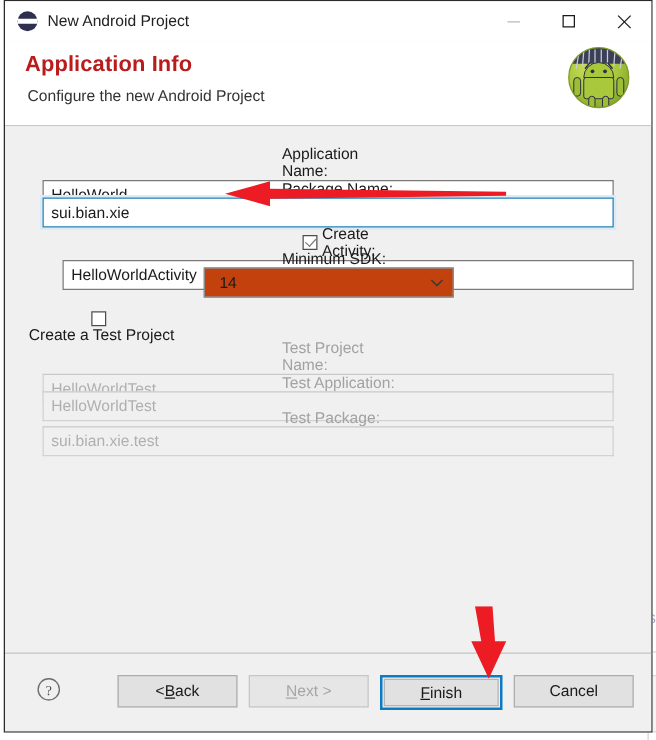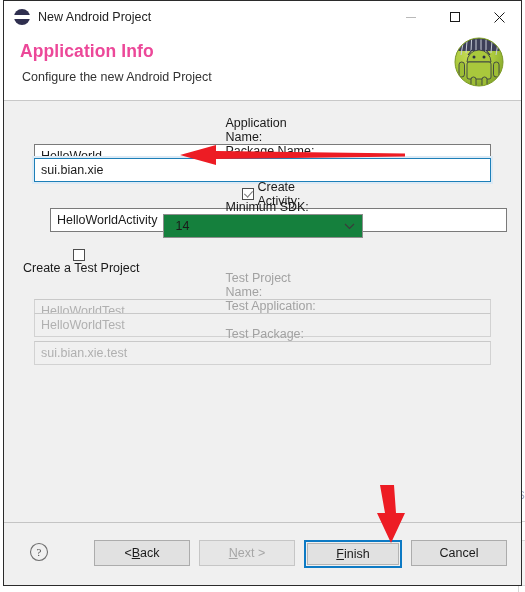--- a/index.html
+++ b/index.html
@@ -96,21 +96,21 @@
     background: #ffffff;
     height: 67px;
     flex: 0 0 auto;
     position: relative;
     border-bottom: 1px solid #c8c8c8;
   }
   #header-title {
     position: absolute;
     left: 16px; top: 8px;
     font-size: 17.5px;
-    color: #ec4899;
+    color: #b91c1c;
     font-weight: 600;
     letter-spacing: .1px;
   }
   #header-sub {
     position: absolute;
     left: 18px; top: 37px;
     font-size: 12.5px;
     color: #333;
   }
   #android-logo {
@@ -164,21 +164,21 @@
   .field.disabled {
     background: #f0f0f0;
     border: 1px solid #d2d2d2;
     border-top-color: #c9c9c9;
     color: #b0b0b0;
   }
 
   .combo {
     width: 200px;
     position: relative;
-    background: #15803d;
+    background: #c2410c;
     border: 1px solid #8e8e8e;
     padding-right: 22px;
     padding-left: 12px;
   }
   .combo .chev {
     position: absolute;
     right: 7px; top: 50%;
     transform: translateY(-50%);
   }
 

